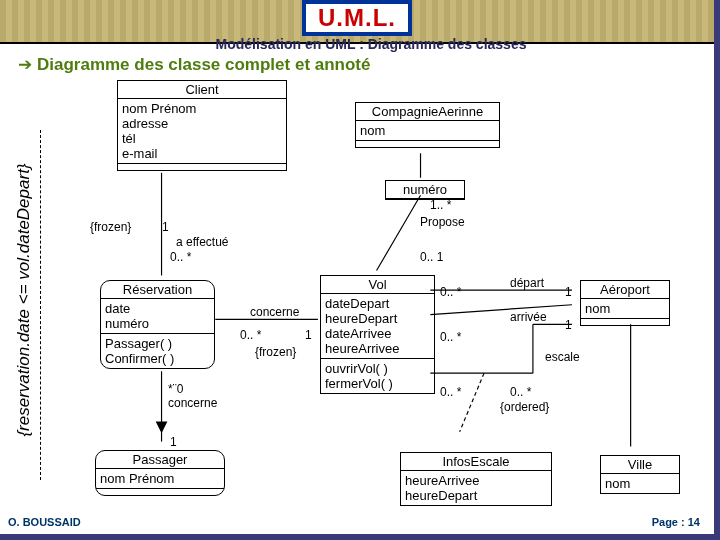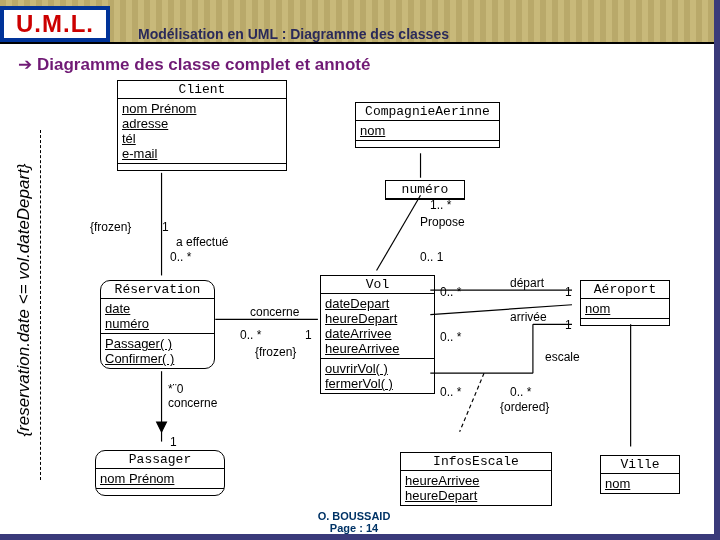--- a/index.html
+++ b/index.html
@@ -9,24 +9,25 @@
     height: 540px;
     font-family: "Comic Sans MS", cursive, sans-serif;
     background: #fff;
     position: relative;
     overflow: hidden;
     border-right: 6px solid #3a3a7a;
     border-bottom: 6px solid #3a3a7a;
   }
   .header {
     display: flex;
-    align-items: flex-end;
+    align-items: center;
     height: 44px;
     background: repeating-linear-gradient(90deg, #b9a96a 0 6px, #c8b97a 6px 12px);
     border-bottom: 2px solid #000;
+    flex-direction: column;
   }
   .logo {
     width: 110px;
     background: #fff;
     border: 4px solid #003399;
     display: flex;
     align-items: center;
     justify-content: center;
     font-weight: bold;
     color: #cc0000;
@@ -39,21 +40,21 @@
     align-items: center;
     padding-left: 28px;
     font-size: 14px;
     font-weight: bold;
     color: #2a2a5a;
   }
   .subhead {
     padding: 10px 18px 4px 18px;
     font-size: 17px;
     font-weight: bold;
-    color: #701a75;
+    color: #4d7c0f;
   }
   .subhead::before { content: "\2794\00a0"; font-weight: normal; }
   .canvas {
     position: absolute;
     left: 0; right: 0;
     top: 80px;
     bottom: 24px;
   }
   .constraint-side {
     position: absolute;
@@ -76,27 +77,25 @@
     position: absolute;
     border: 1.5px solid #000;
     background: #fff;
     font-size: 13px;
   }
   .cls .name {
     border-bottom: 1.5px solid #000;
     text-align: center;
     padding: 1px 4px;
     font-weight: normal;
-    font-family: Liberation Mono, monospace;
   }
   .cls .sect {
     border-bottom: 1.5px solid #000;
     padding: 2px 4px;
     min-height: 6px;
-    text-decoration: underline;
   }
   .cls .sect:last-child { border-bottom: none; }
   .lbl {
     position: absolute;
     font-size: 12px;
     background: transparent;
   }
   svg.wires {
     position: absolute;
     left: 0; top: 0;
@@ -106,22 +105,21 @@
   .footer {
     position: absolute;
     left: 0; right: 6px; bottom: 0;
     height: 24px;
     display: flex;
     justify-content: space-between;
     align-items: center;
     font-size: 11px;
     font-weight: bold;
     color: #003366;
-    padding: 0 16px;
-    flex-direction: column;
+    padding: 0 8px;
   }
 </style>
 </head>
 <body>
 
 <div class="header">
   <div class="logo">U.M.L.</div>
   <div class="title">Modélisation en UML : Diagramme des classes</div>
 </div>
 

